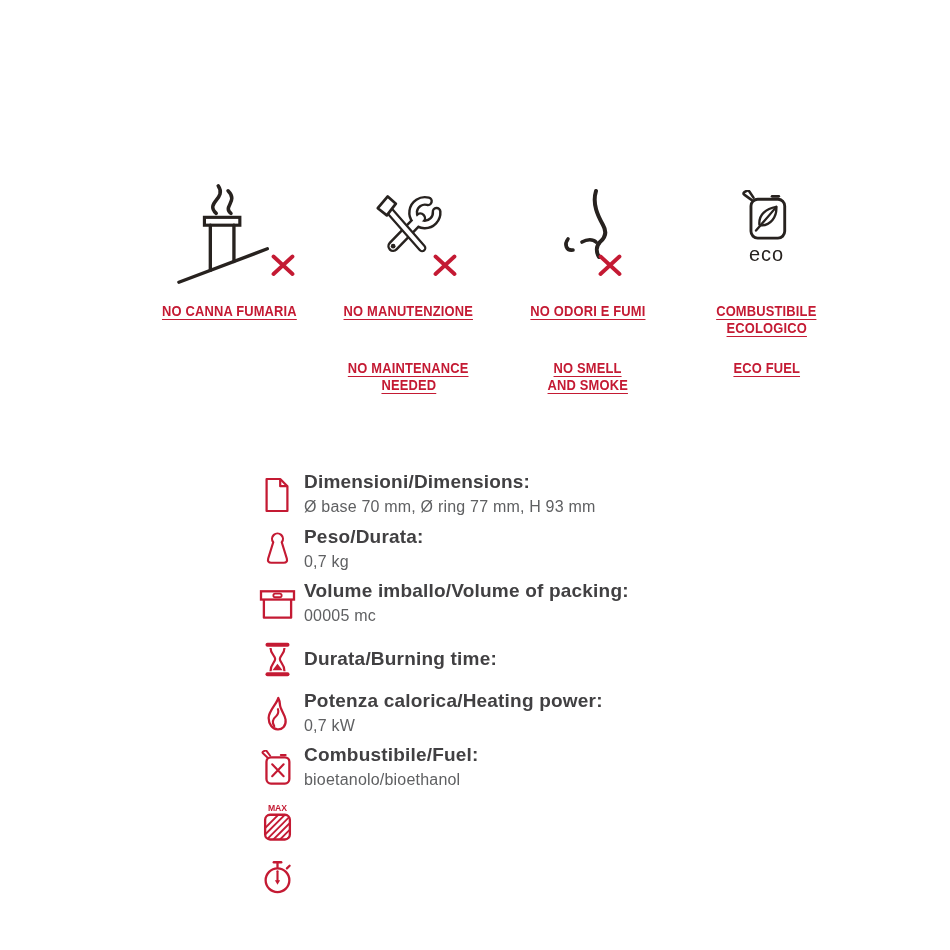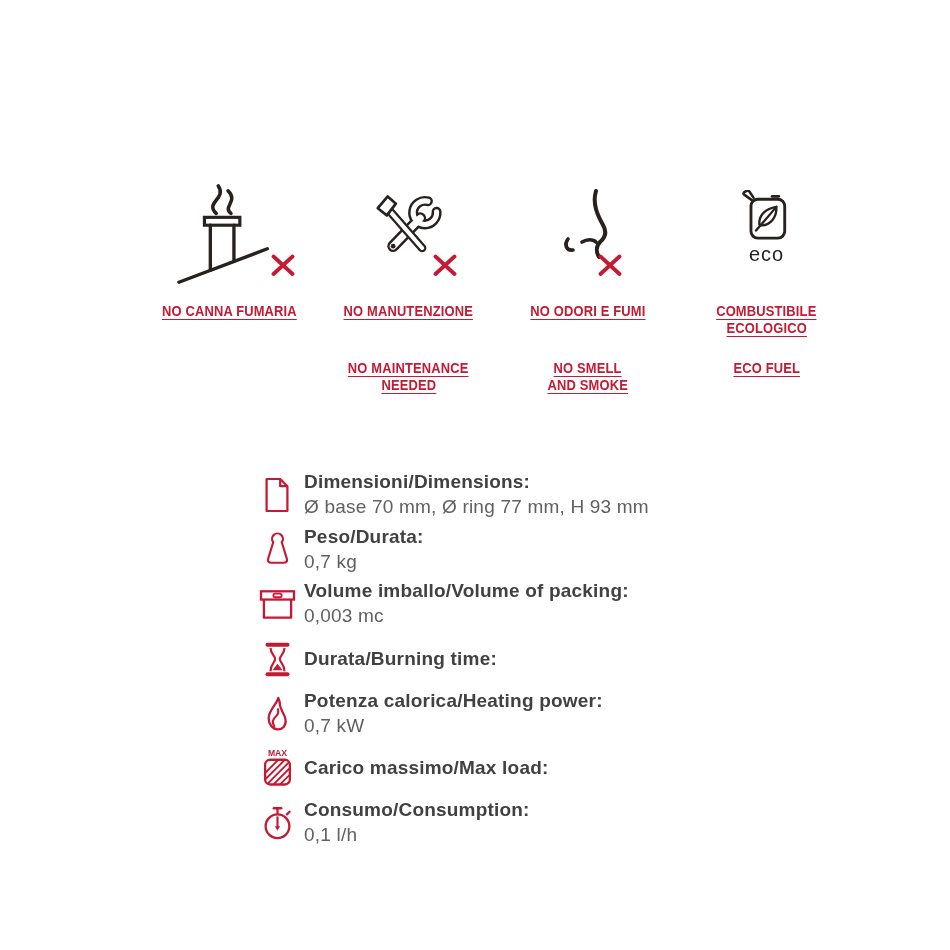--- a/index.html
+++ b/index.html
@@ -34,21 +34,21 @@
     white-space:nowrap;letter-spacing:.2px;
   }
   .label-it{margin-top:3px;height:33px;}
   .label-en{margin-top:24px;}
   
   .specs{position:absolute;left:256px;top:467px;width:480px;}
   .spec-row{display:flex;align-items:center;height:54.6px;}
   .spec-icon-box{width:42px;flex:0 0 42px;display:flex;justify-content:center;padding-top:2px;}
   .spec-text{margin-left:6px;}
   .spec-label{font-size:19px;font-weight:700;color:#414042;line-height:25px;letter-spacing:.2px;}
-  .spec-value{font-size:19px;font-weight:400;color:#5f6062;line-height:25px;letter-spacing:.2px;}
+  .spec-value{font-size:16px;font-weight:400;color:#5f6062;line-height:25px;letter-spacing:.2px;}
 </style>
 </head>
 <body>
 
 <div class="canvas">
 
   <div class="features">
 
     <div class="feature">
       <div class="icon-area">
@@ -174,21 +174,21 @@
     <div class="spec-row">
       <div class="spec-icon-box">
         <svg width="37" height="33" viewBox="0 0 44 40" fill="none">
           <rect x="2" y="4" width="40" height="10" stroke="#c41a33" stroke-width="2.8"></rect>
           <rect x="17" y="6.8" width="10" height="4.4" rx="2.2" stroke="#c41a33" stroke-width="2.2"></rect>
           <path d="M5.5,14 L5.5,36 L38.5,36 L38.5,14" stroke="#c41a33" stroke-width="2.8" stroke-linejoin="round"></path>
         </svg>
       </div>
       <div class="spec-text">
         <div class="spec-label">Volume imballo/Volume of packing:</div>
-        <div class="spec-value">0,003 mc</div>
+        <div class="spec-value">00005 mc</div>
       </div>
     </div>
 
     <div class="spec-row">
       <div class="spec-icon-box">
         <svg width="31" height="37" viewBox="0 0 40 46" fill="none">
           <path d="M7,4 L33,4" stroke="#c41a33" stroke-width="5" stroke-linecap="round"></path>
           <path d="M7,42 L33,42" stroke="#c41a33" stroke-width="5" stroke-linecap="round"></path>
           <path d="M11,8 C11,16 17,18 17,22.5 C17,27 11,29 11,38" stroke="#c41a33" stroke-width="2.8"></path>
           <path d="M29,8 C29,16 23,18 23,22.5 C23,27 29,29 29,38" stroke="#c41a33" stroke-width="2.8"></path>
@@ -206,20 +206,34 @@
           <path d="M19,3 C17,11 7,19 7,28 C7,36 12,41.5 18,42 C24,42.5 29,37.5 28,30 C27,23 21,17 21,11 C21,8 20,5 19,3 Z" stroke="#c41a33" stroke-width="2.8" stroke-linejoin="round"></path>
           <path d="M14,38 C10.5,33 13,28.5 16.5,25.5 C18.5,23.5 19.5,20 18.5,17" stroke="#c41a33" stroke-width="2.6" stroke-linecap="round"></path>
         </svg>
       </div>
       <div class="spec-text">
         <div class="spec-label">Potenza calorica/Heating power:</div>
         <div class="spec-value">0,7 kW</div>
       </div>
     </div>
 
+    <div class="spec-row">
+      <div class="spec-icon-box">
+        <svg width="33" height="36" viewBox="0 0 40 44" fill="none">
+          <rect x="6.5" y="9" width="28" height="32" rx="5.5" stroke="#c41a33" stroke-width="2.8"></rect>
+          <path d="M8,9.5 L2.2,4 Q1,2.8 2.4,1.9 L4.6,0.8 Q6,0.2 7,1.6 L11,7" stroke="#c41a33" stroke-width="2.4" stroke-linejoin="round" stroke-linecap="round"></path>
+          <path d="M24,6 L30,6" stroke="#c41a33" stroke-width="2.4" stroke-linecap="round"></path>
+          <path d="M13.5,17.5 L27.5,32 M27.5,17.5 L13.5,32" stroke="#c41a33" stroke-width="2.6" stroke-linecap="round"></path>
+        </svg>
+      </div>
+      <div class="spec-text">
+        <div class="spec-label">Combustibile/Fuel:</div>
+        <div class="spec-value">bioetanolo/bioethanol</div>
+      </div>
+    </div>
 
     <div class="spec-row">
       <div class="spec-icon-box">
         <svg width="33" height="38" viewBox="0 0 40 46" fill="none">
           <defs>
             <clipPath id="maxclip">
                 <rect x="5" y="13" width="30" height="30" rx="6"></rect>
               </clipPath>
           </defs>
           <text x="20" y="9" text-anchor="middle" font-family="Liberation Sans, sans-serif" font-size="10.5" font-weight="bold" fill="#c41a33">MAX</text>
@@ -228,35 +242,30 @@
             <path d="M2,32 L24,10"></path>
             <path d="M2,40 L30,12"></path>
             <path d="M4,46 L37,13"></path>
             <path d="M12,46 L38,20"></path>
             <path d="M20,46 L38,28"></path>
             <path d="M28,46 L38,36"></path>
           </g>
         </svg>
       </div>
       <div class="spec-text">
-        <div class="spec-label">Carico massimo/Max load:</div>
       </div>
     </div>
 
     <div class="spec-row">
       <div class="spec-icon-box">
         <svg width="33" height="36" viewBox="0 0 40 44" fill="none">
           <circle cx="20" cy="26" r="14.5" stroke="#c41a33" stroke-width="2.8"></circle>
           <path d="M15.5,4 L24.5,4" stroke="#c41a33" stroke-width="3" stroke-linecap="round"></path>
           <path d="M20,4.5 L20,10" stroke="#c41a33" stroke-width="2.8" stroke-linecap="round"></path>
           <path d="M31.5,11.5 L34.8,8.2" stroke="#c41a33" stroke-width="2.8" stroke-linecap="round"></path>
           <path d="M20,15 L20,27" stroke="#c41a33" stroke-width="2.6" stroke-linecap="round"></path>
           <path d="M20,31.5 L16.8,26 L23.2,26 Z" fill="#c41a33"></path>
         </svg>
       </div>
-      <div class="spec-text">
-        <div class="spec-label">Consumo/Consumption:</div>
-        <div class="spec-value">0,1 l/h</div>
-      </div>
     </div>
 
   </div>
 </div>
 
 </body></html>

